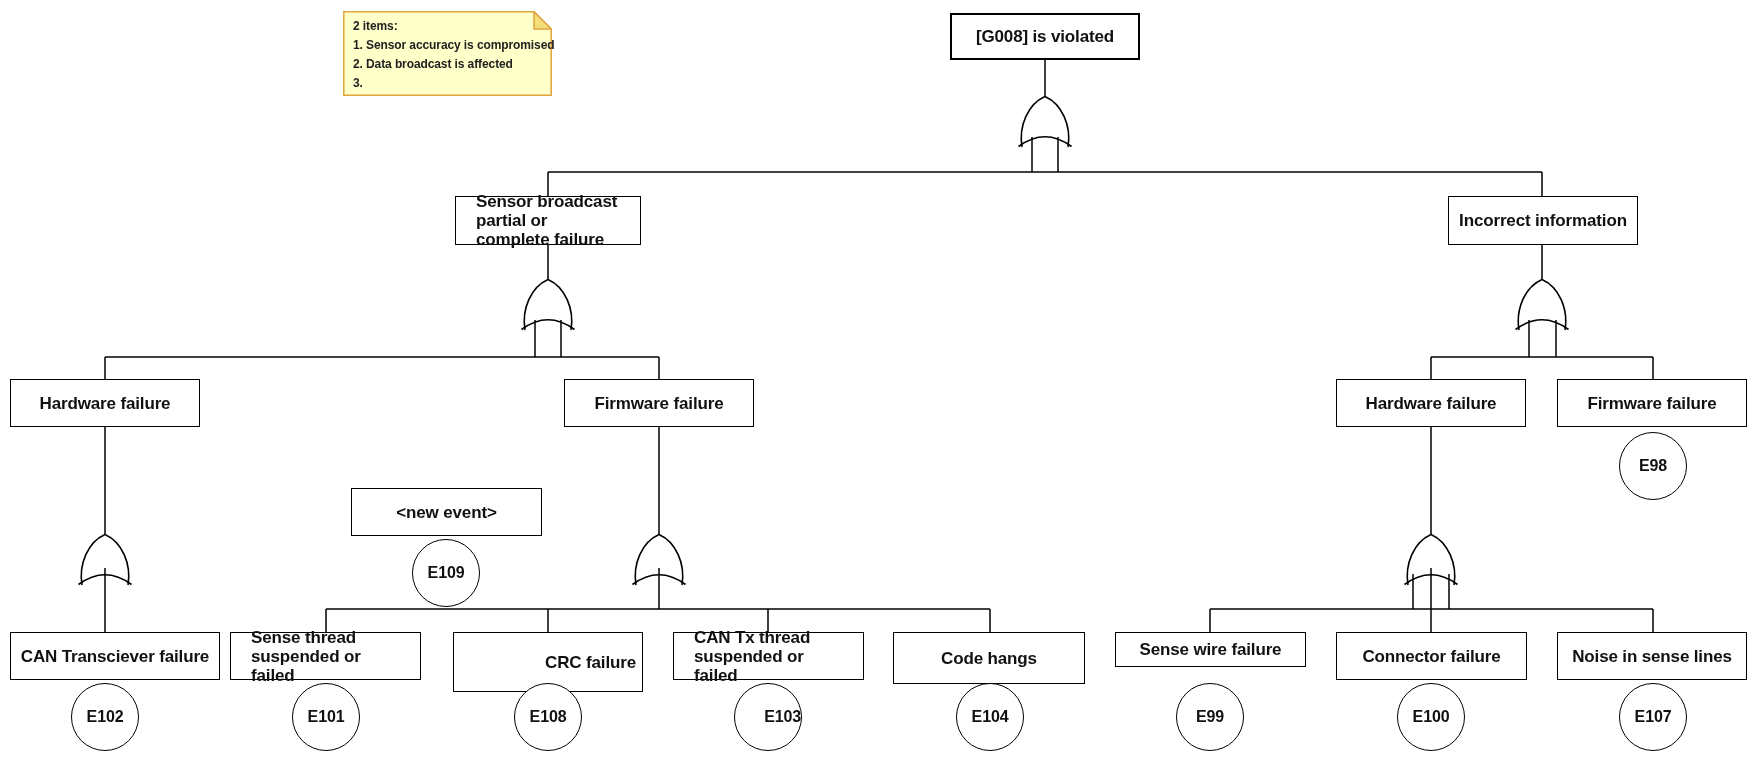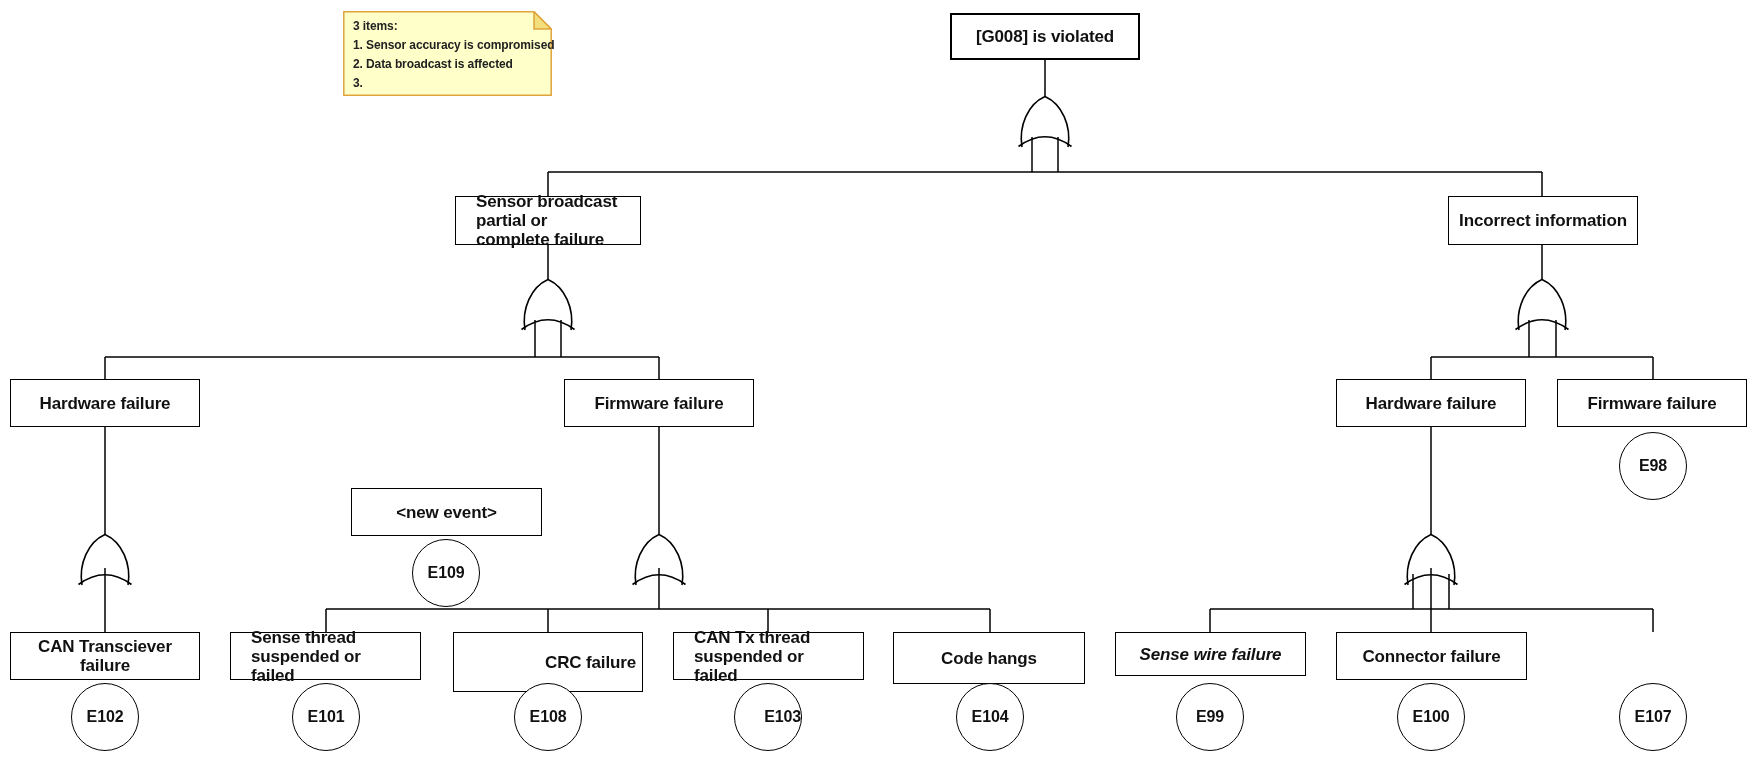--- a/index.html
+++ b/index.html
@@ -123,21 +123,21 @@
         <path d="M 1404.5 584.5 Q 1431 565 1457.5 584.5" fill="none" stroke="#000000" stroke-width="1.6"></path>
       </g>
     </svg>
 
   <div class="sticky" style="left: 343px; top: 11px; width: 209px; height: 85px;">
     <svg width="209" height="85" viewBox="0 0 209 85">
       <path d="M0.8,0.8 H191 L208.2,18 V84.2 H0.8 Z" fill="#FFFFC9" stroke="#DFA43C" stroke-width="1.5"></path>
       <path d="M191,0.8 V18 H208.2 Z" fill="#F2DF7B" stroke="#DFA43C" stroke-width="1.5"></path>
     </svg>
     <div class="note-text">
-      <div>3 items:</div>
+      <div>2 items:</div>
       <div>1. Sensor accuracy is compromised</div>
       <div>2. Data broadcast is affected</div>
       <div>3.</div>
     </div>
   </div>
 <div class="node center root" style="left: 950px; top: 13px; width: 190px; height: 47px;">
       <div>[G008] is violated</div>
     </div>
     <div class="node left" style="left: 455px; top: 196px; width: 186px; height: 49px;">
       <div>Sensor broadcast partial or</div>
@@ -154,42 +154,45 @@
     </div>
     <div class="node center" style="left: 1336px; top: 379px; width: 190px; height: 48px;">
       <div>Hardware failure</div>
     </div>
     <div class="node center" style="left: 1557px; top: 379px; width: 190px; height: 48px;">
       <div>Firmware failure</div>
     </div>
     <div class="node center" style="left: 351px; top: 488px; width: 191px; height: 48px; text-align: center;">
       <div>&lt;new event&gt;</div>
     </div>
-    <div class="node center" style="left: 10px; top: 632px; width: 190px; height: 48px;">
+    <div class="node center" style="left: 10px; top: 632px; width: 210px; height: 48px;">
       <div>CAN Transciever failure</div>
     </div>
     <div class="node left" style="left: 230px; top: 632px; width: 191px; height: 48px;">
       <div>Sense thread suspended or</div>
       <div>failed</div>
     </div>
     <div class="node center" style="left: 453px; top: 632px; width: 190px; height: 60px; align-items: flex-end;">
       <div>CRC failure</div>
     </div>
     <div class="node left" style="left: 673px; top: 632px; width: 191px; height: 48px;">
       <div>CAN Tx thread suspended or</div>
       <div>failed</div>
     </div>
     <div class="node center" style="left: 893px; top: 632px; width: 192px; height: 52px;">
       <div>Code hangs</div>
     </div>
-    <div class="node center" style="left: 1115px; top: 632px; width: 191px; height: 44px; font-style: italic;">
+    <div class="node center" style="left: 1115px; top: 632px; width: 191px; height: 35px;">
       <div>Sense wire failure</div>
     </div>
     <div class="node center" style="left: 1336px; top: 632px; width: 191px; height: 48px;">
       <div>Connector failure</div>
+    </div>
+    <div class="node center" style="left: 1557px; top: 632px; width: 190px; height: 48px;">
+      <div>Noise in sense lines</div>
     </div>
     <div class="event-circle" style="left: 412px; top: 539px; width: 68px; height: 68px;">
       <span>E109</span>
     </div>
     <div class="event-circle" style="left: 1619px; top: 432px; width: 68px; height: 68px;">
       <span>E98</span>
     </div>
     <div class="event-circle" style="left: 71px; top: 683px; width: 68px; height: 68px;">
       <span>E102</span>
     </div>

